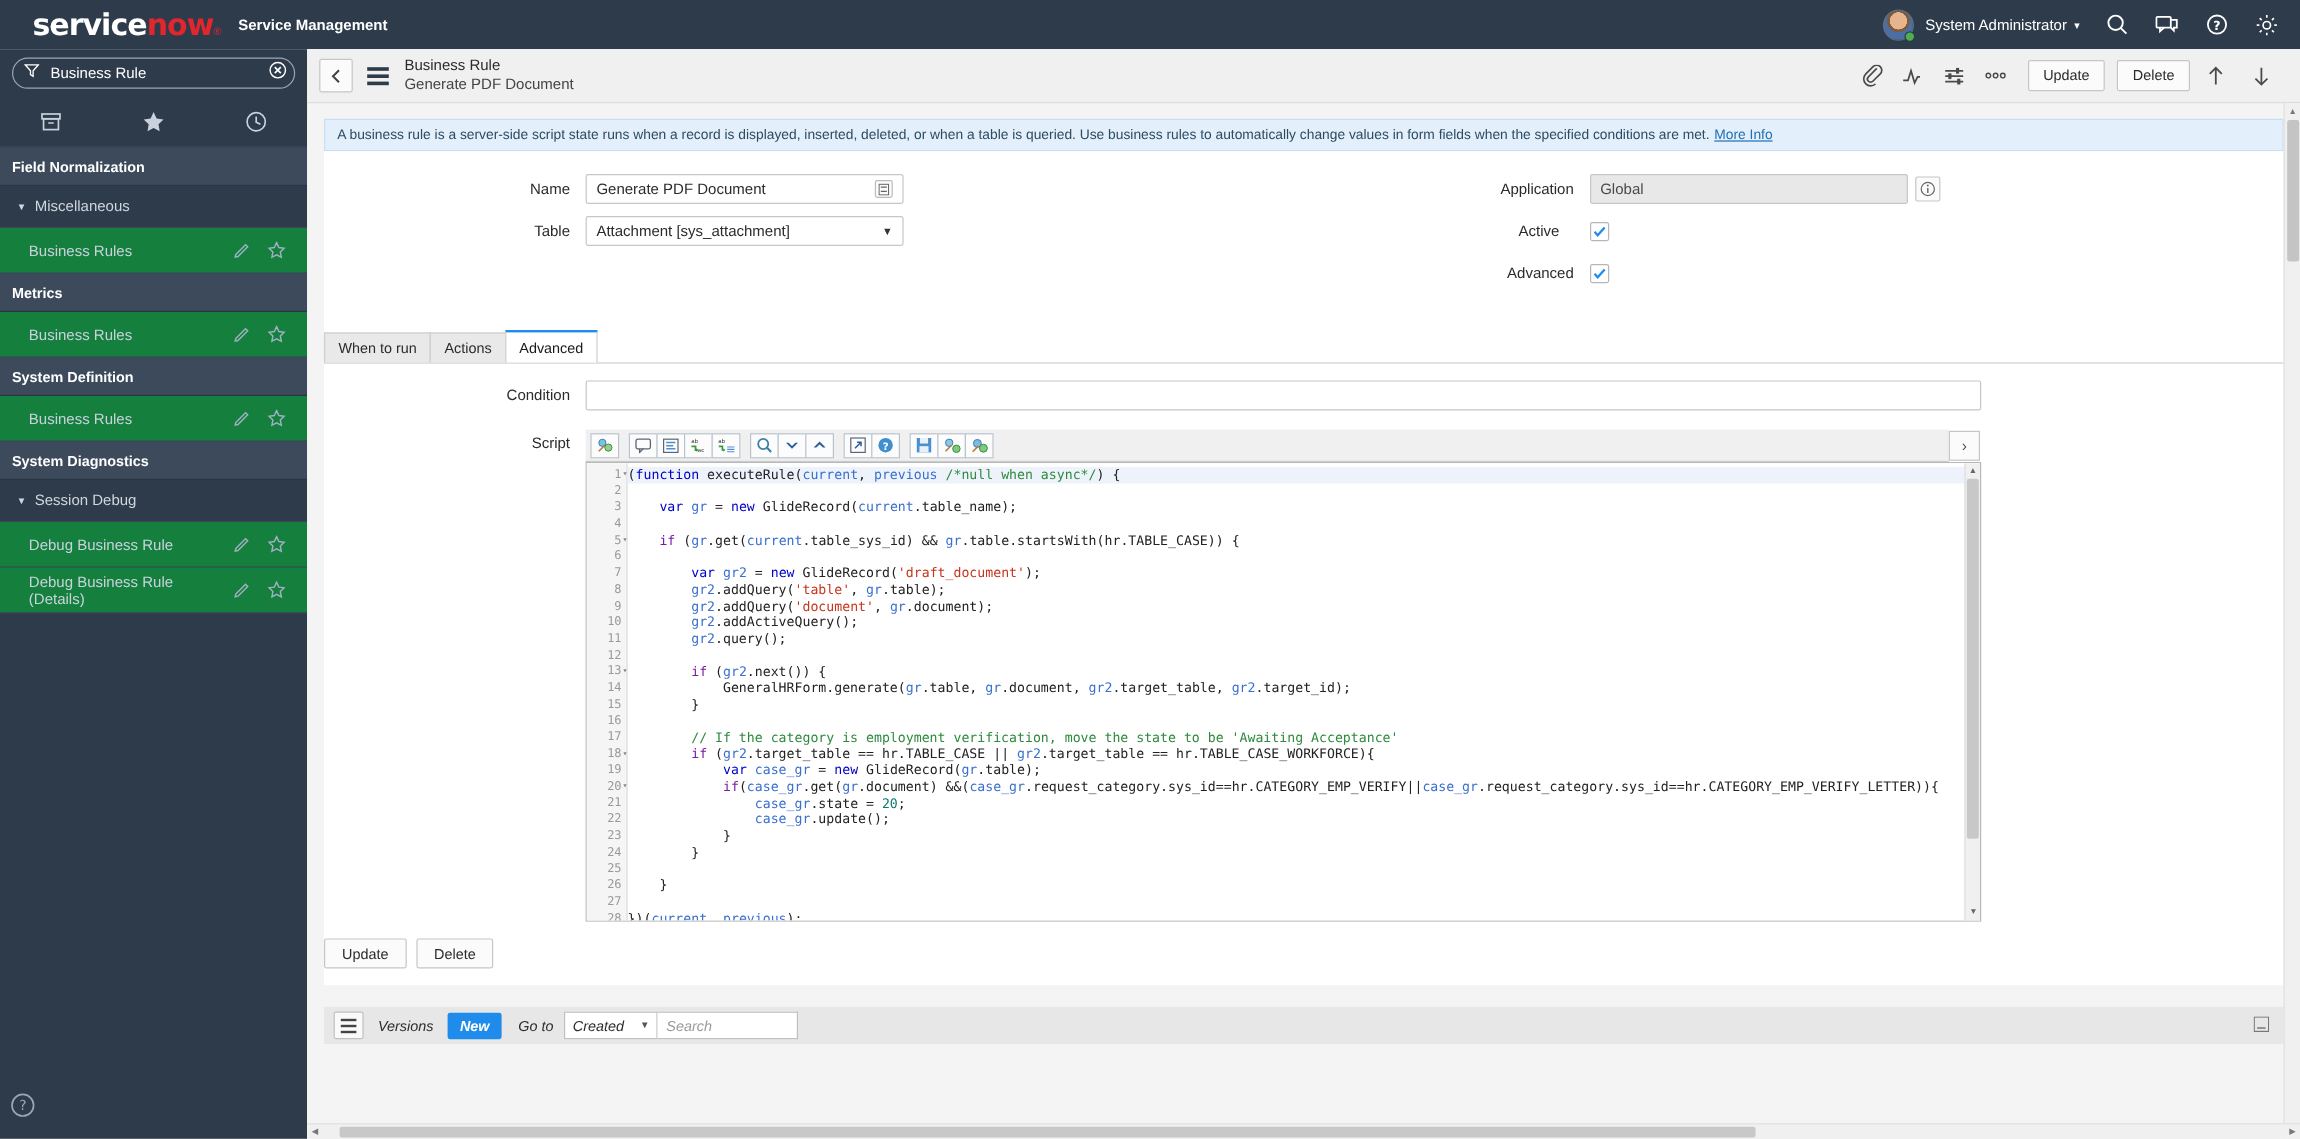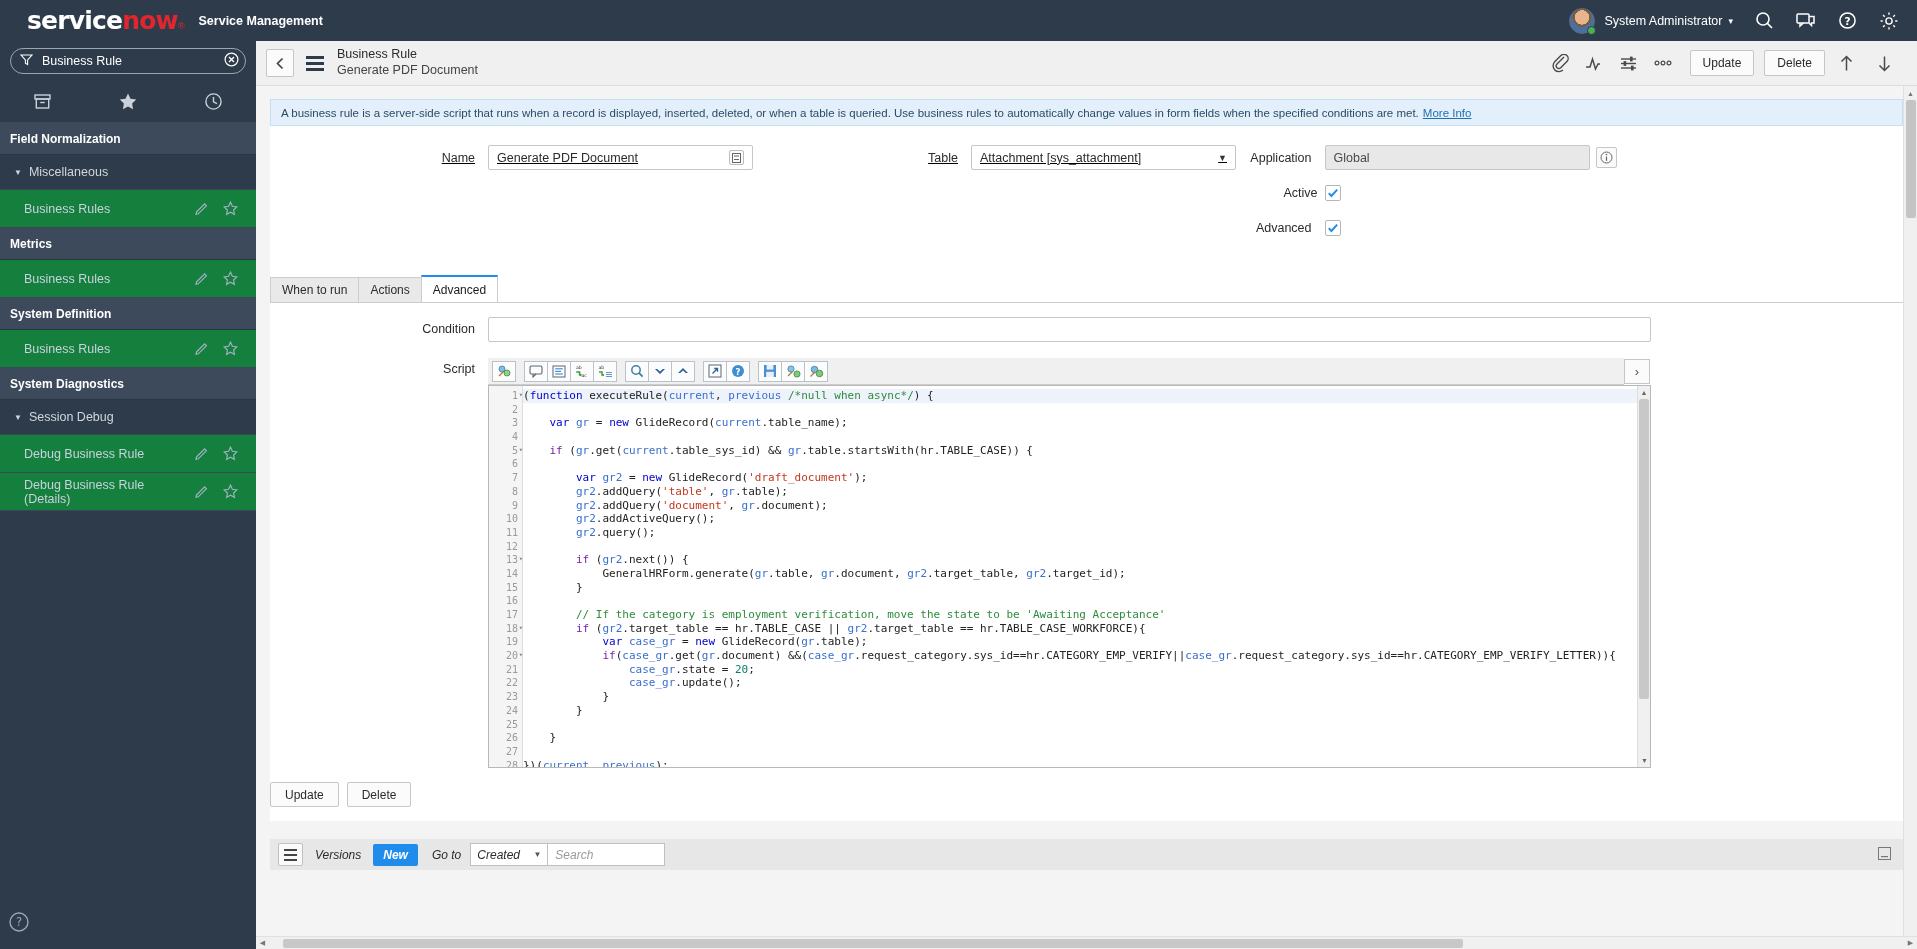--- a/index.html
+++ b/index.html
@@ -515,28 +515,28 @@
         <svg width="17" height="19" viewBox="0 0 17 19">
             <path d="M8.5 2.5 L8.5 16.5 M3.5 11.5 L8.5 16.5 L13.5 11.5" fill="none" stroke="#4a4a4a" stroke-width="1.5"></path>
           </svg>
       </div>
     </div>
   </div>
 
   <div id="form-scroll">
 
     <div id="banner">
-      <span>A business rule is a server-side script that runs when a record is displayed, inserted, deleted, or when a table is queried. Use business rules to automatically change values in form fields when the specified conditions are met.</span>
+      <span>A business rule is a server-side script state runs when a record is displayed, inserted, deleted, or when a table is queried. Use business rules to automatically change values in form fields when the specified conditions are met.</span>
       <a href="#">More Info</a>
     </div>
 
     <div id="form-body">
 
       <div style="display:flex;">
-        <div style="width:50%; display:flex; flex-direction:row;text-decoration:underline;">
+        <div style="width:50%; display:flex; flex-direction:column;">
           <div class="frow">
             <div class="flabel" style="width:218px; padding-right:13px;">Name</div>
             <div class="fctrl">
               <div class="finput" style="width:265px; justify-content:space-between;">
                 <span>Generate PDF Document</span>
                 <span class="fbtn-sq" style="width:15px;height:15px;border:1px solid #bcbcbc;">
                   <svg width="9" height="10" viewBox="0 0 9 10">
                       <rect x="0.5" y="0.5" width="8" height="9" fill="none" stroke="#666" stroke-width="1"></rect>
                       <line x1="2" y1="3" x2="7" y2="3" stroke="#666" stroke-width="1"></line>
                       <line x1="2" y1="6.5" x2="7" y2="6.5" stroke="#666" stroke-width="1"></line>
@@ -566,21 +566,21 @@
               <div class="fbtn-sq" style="margin-left:6px;">
                 <svg width="13" height="13" viewBox="0 0 13 13">
                     <circle cx="6.5" cy="6.5" r="5.5" fill="none" stroke="#666" stroke-width="1"></circle>
                     <circle cx="6.5" cy="3.6" r="0.8" fill="#666"></circle>
                     <line x1="6.5" y1="5.6" x2="6.5" y2="9.8" stroke="#666" stroke-width="1.2"></line>
                   </svg>
               </div>
             </div>
           </div>
           <div class="frow">
-            <div class="flabel" style="width:238px; padding-right:7px;">Active</div>
+            <div class="flabel" style="width:238px; padding-right:25px;">Active</div>
             <div class="fctrl">
               <div class="fcheck">
                 <svg width="12" height="12" viewBox="0 0 12 12">
                     <path d="M1.8 6.2 L4.4 9 L10.2 2.6" fill="none" stroke="#1f8ceb" stroke-width="1.9"></path>
                   </svg>
               </div>
             </div>
           </div>
           <div class="frow">
             <div class="flabel" style="width:238px; padding-right:13px;">Advanced</div>

